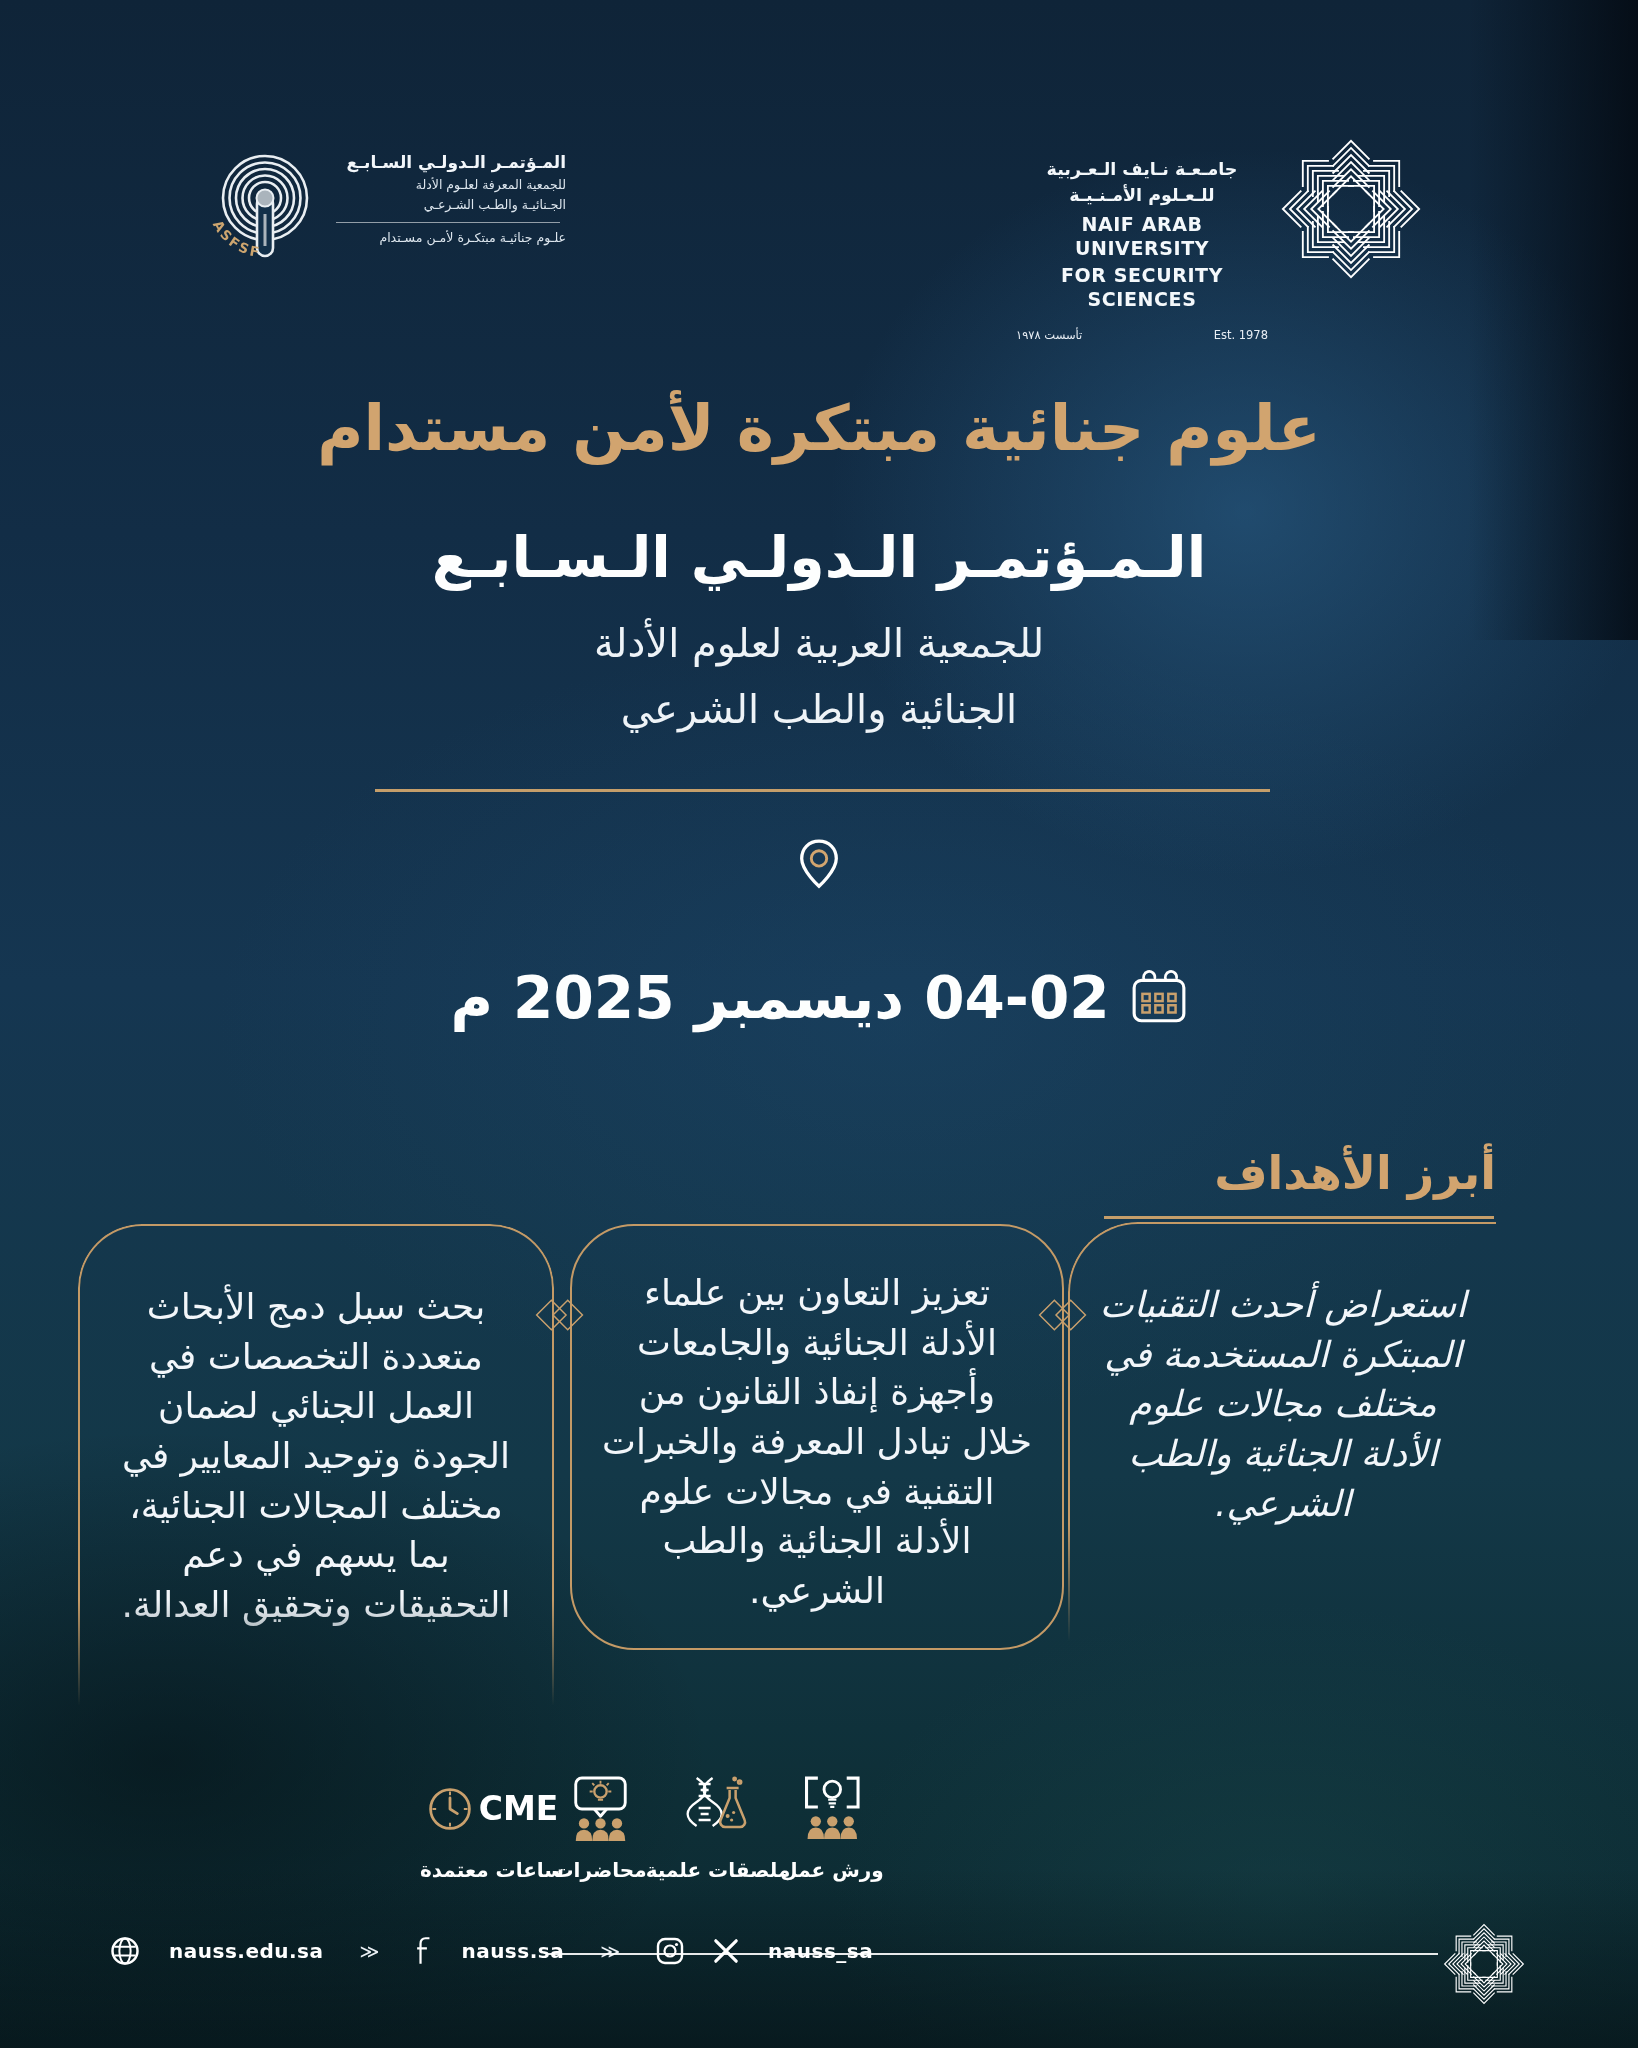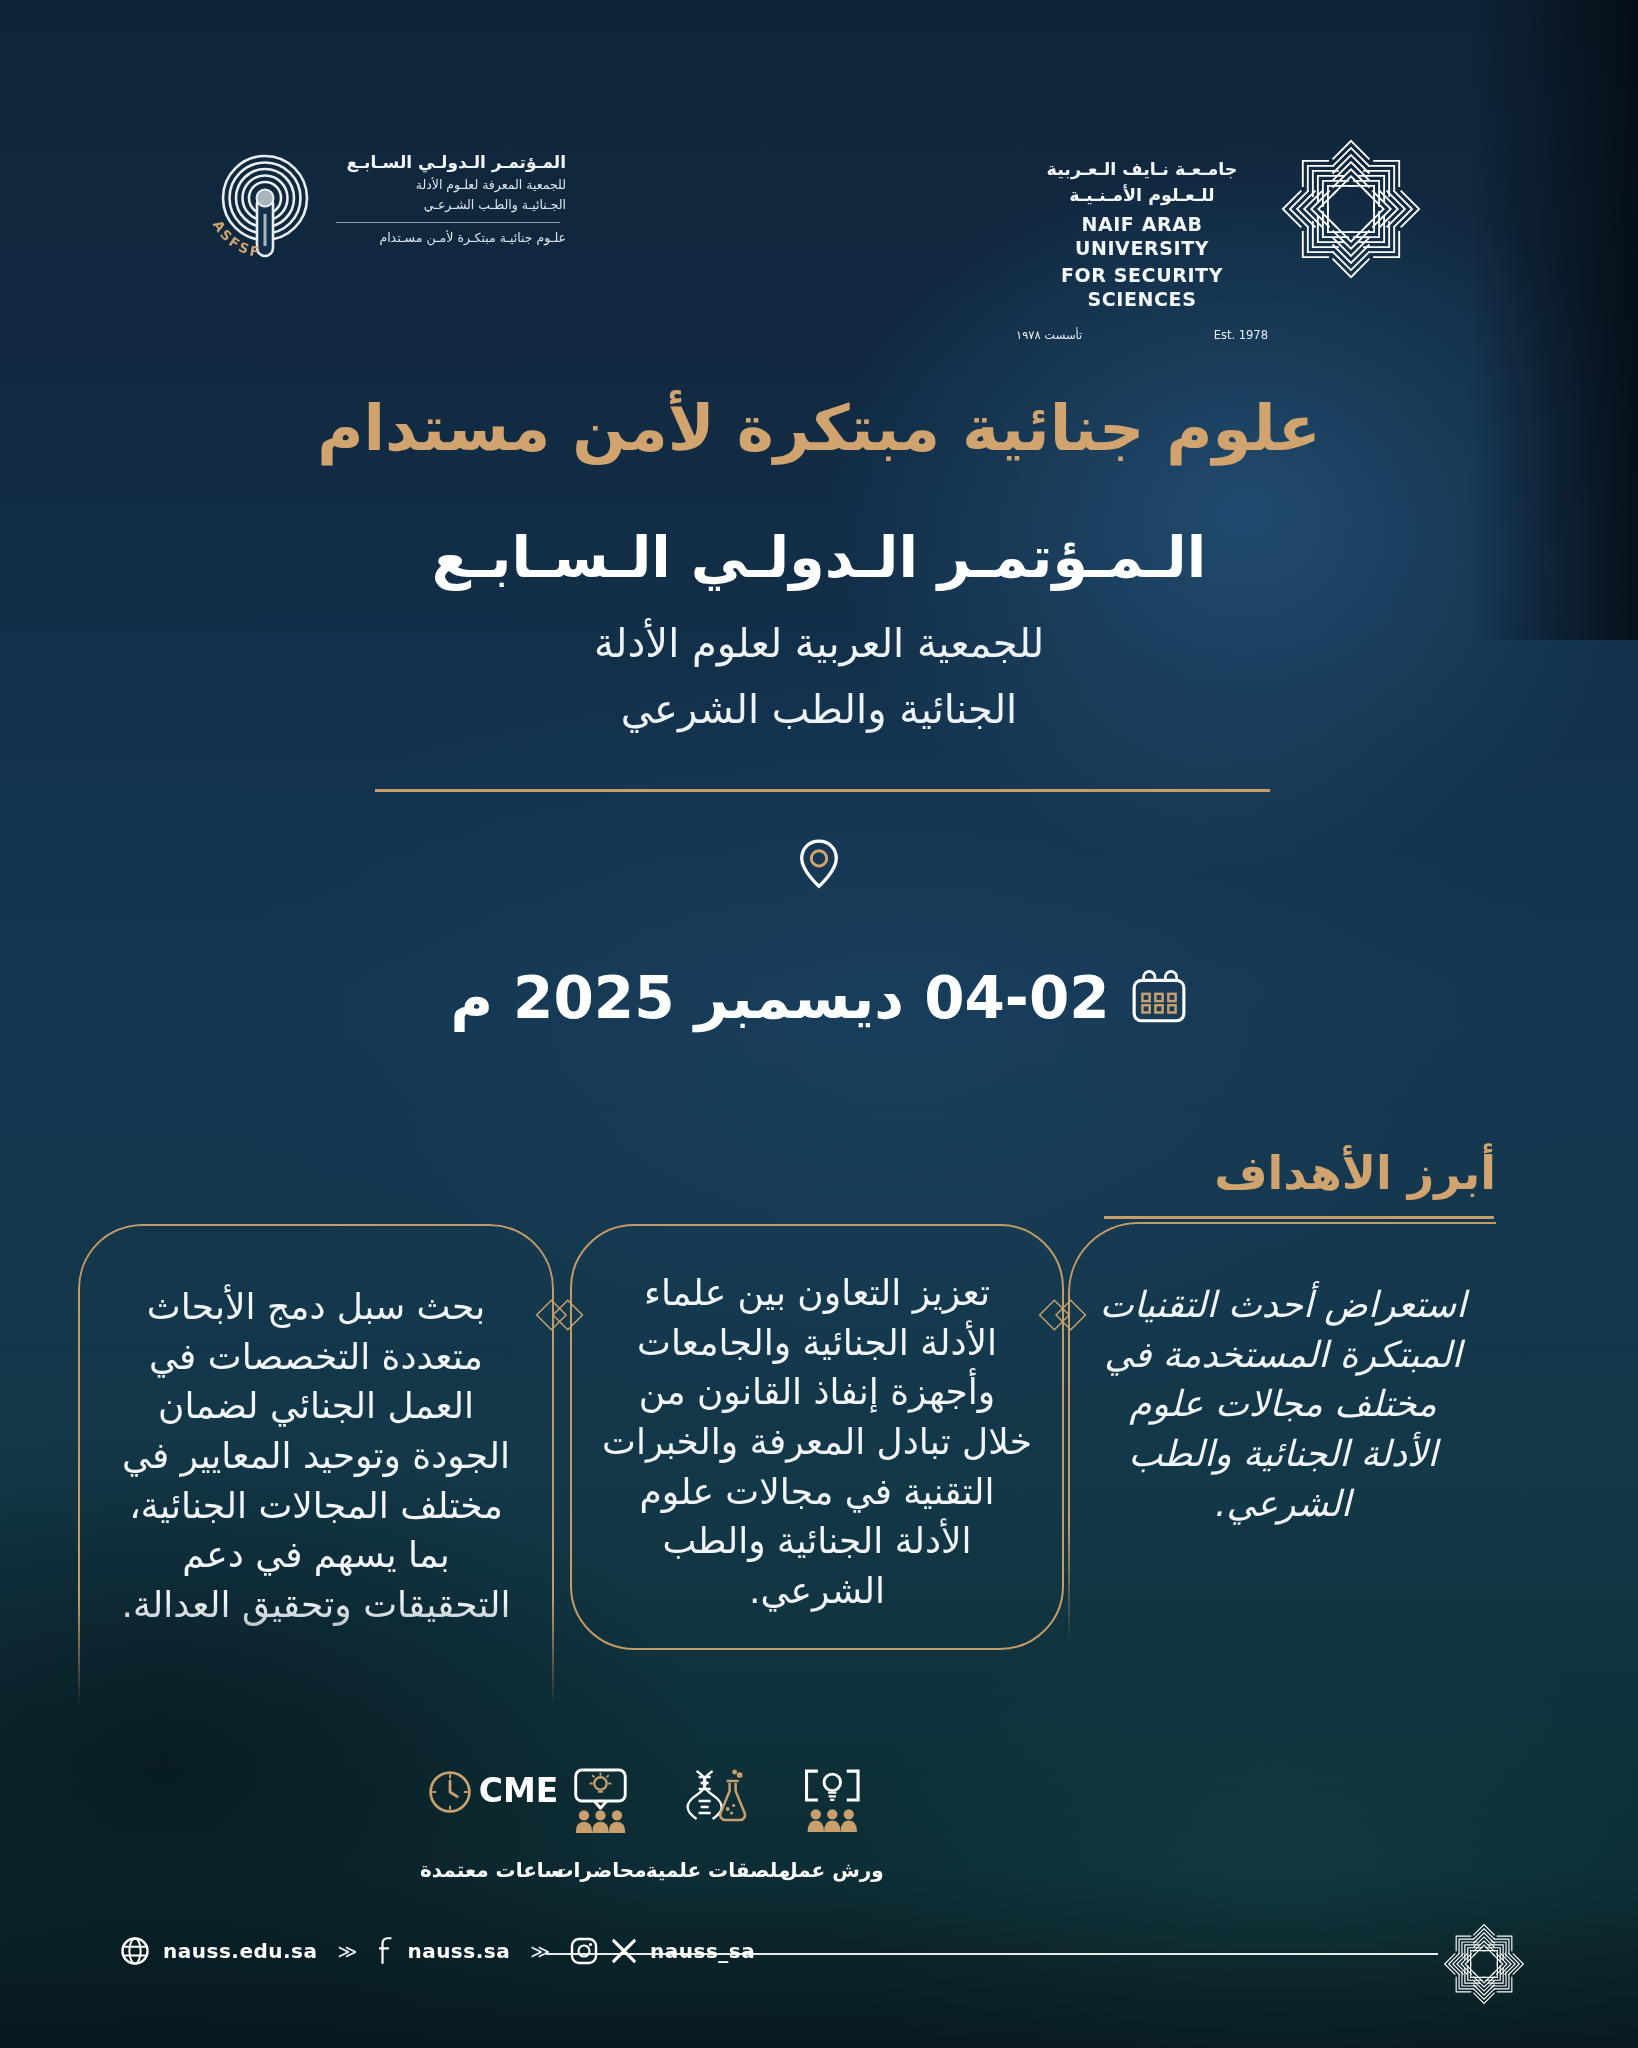--- a/index.html
+++ b/index.html
@@ -71,27 +71,27 @@
     border-top:2px solid #c49a66;border-left:2px solid #c49a66;border-right:2px solid #c49a66;
     border-top-left-radius:64px;border-top-right-radius:64px;padding:56px 26px 0 26px;
     -webkit-mask-image:linear-gradient(180deg,#000 78%,transparent 100%);
     mask-image:linear-gradient(180deg,#000 78%,transparent 100%);}
   .orn{width:54px;height:42px;}
   .orn-1{left:535px;top:1294px;}
   .orn-2{left:1038px;top:1294px;}
 
   
   .feat{position:absolute;transform:translateX(-50%);display:flex;flex-direction:column;align-items:center;top:1768px;}
-  .feat .icn{height:82px;display:flex;align-items:flex-start;justify-content:center;gap:12px;}
+  .feat .icn{height:82px;display:flex;align-items:center;justify-content:center;gap:12px;}
   .feat .lbl{margin-top:8px;font-size:20px;font-weight:700;color:#fff;white-space:nowrap;}
   .feat-1{left:832px;} .feat-2{left:718px;} .feat-3{left:600px;} .feat-4{left:492px;}
   .cme-text{font-size:33px;font-weight:800;color:#fff;margin-left:-7px;line-height:46px;}
 
   
-  .footer-row{left:120px;top:1936px;display:flex;align-items:center;gap:13px;}
+  .footer-row{left:110px;top:1936px;display:flex;align-items:center;gap:29px;}
   .footer-row .txt{font-size:20px;font-weight:700;letter-spacing:.5px;color:#fff;white-space:nowrap;}
   .footer-row .sep{font-size:19px;font-weight:400;color:#eef3f7;margin:0 7px;}
   .footer-line{left:546px;top:1953px;width:892px;height:2px;background:rgba(255,255,255,.9);}
   .footer-star{left:1443px;top:1923px;width:82px;height:82px;}
 </style>
 </head>
 <body>
 
 <svg width="0" height="0" style="position:absolute">
   <defs>

